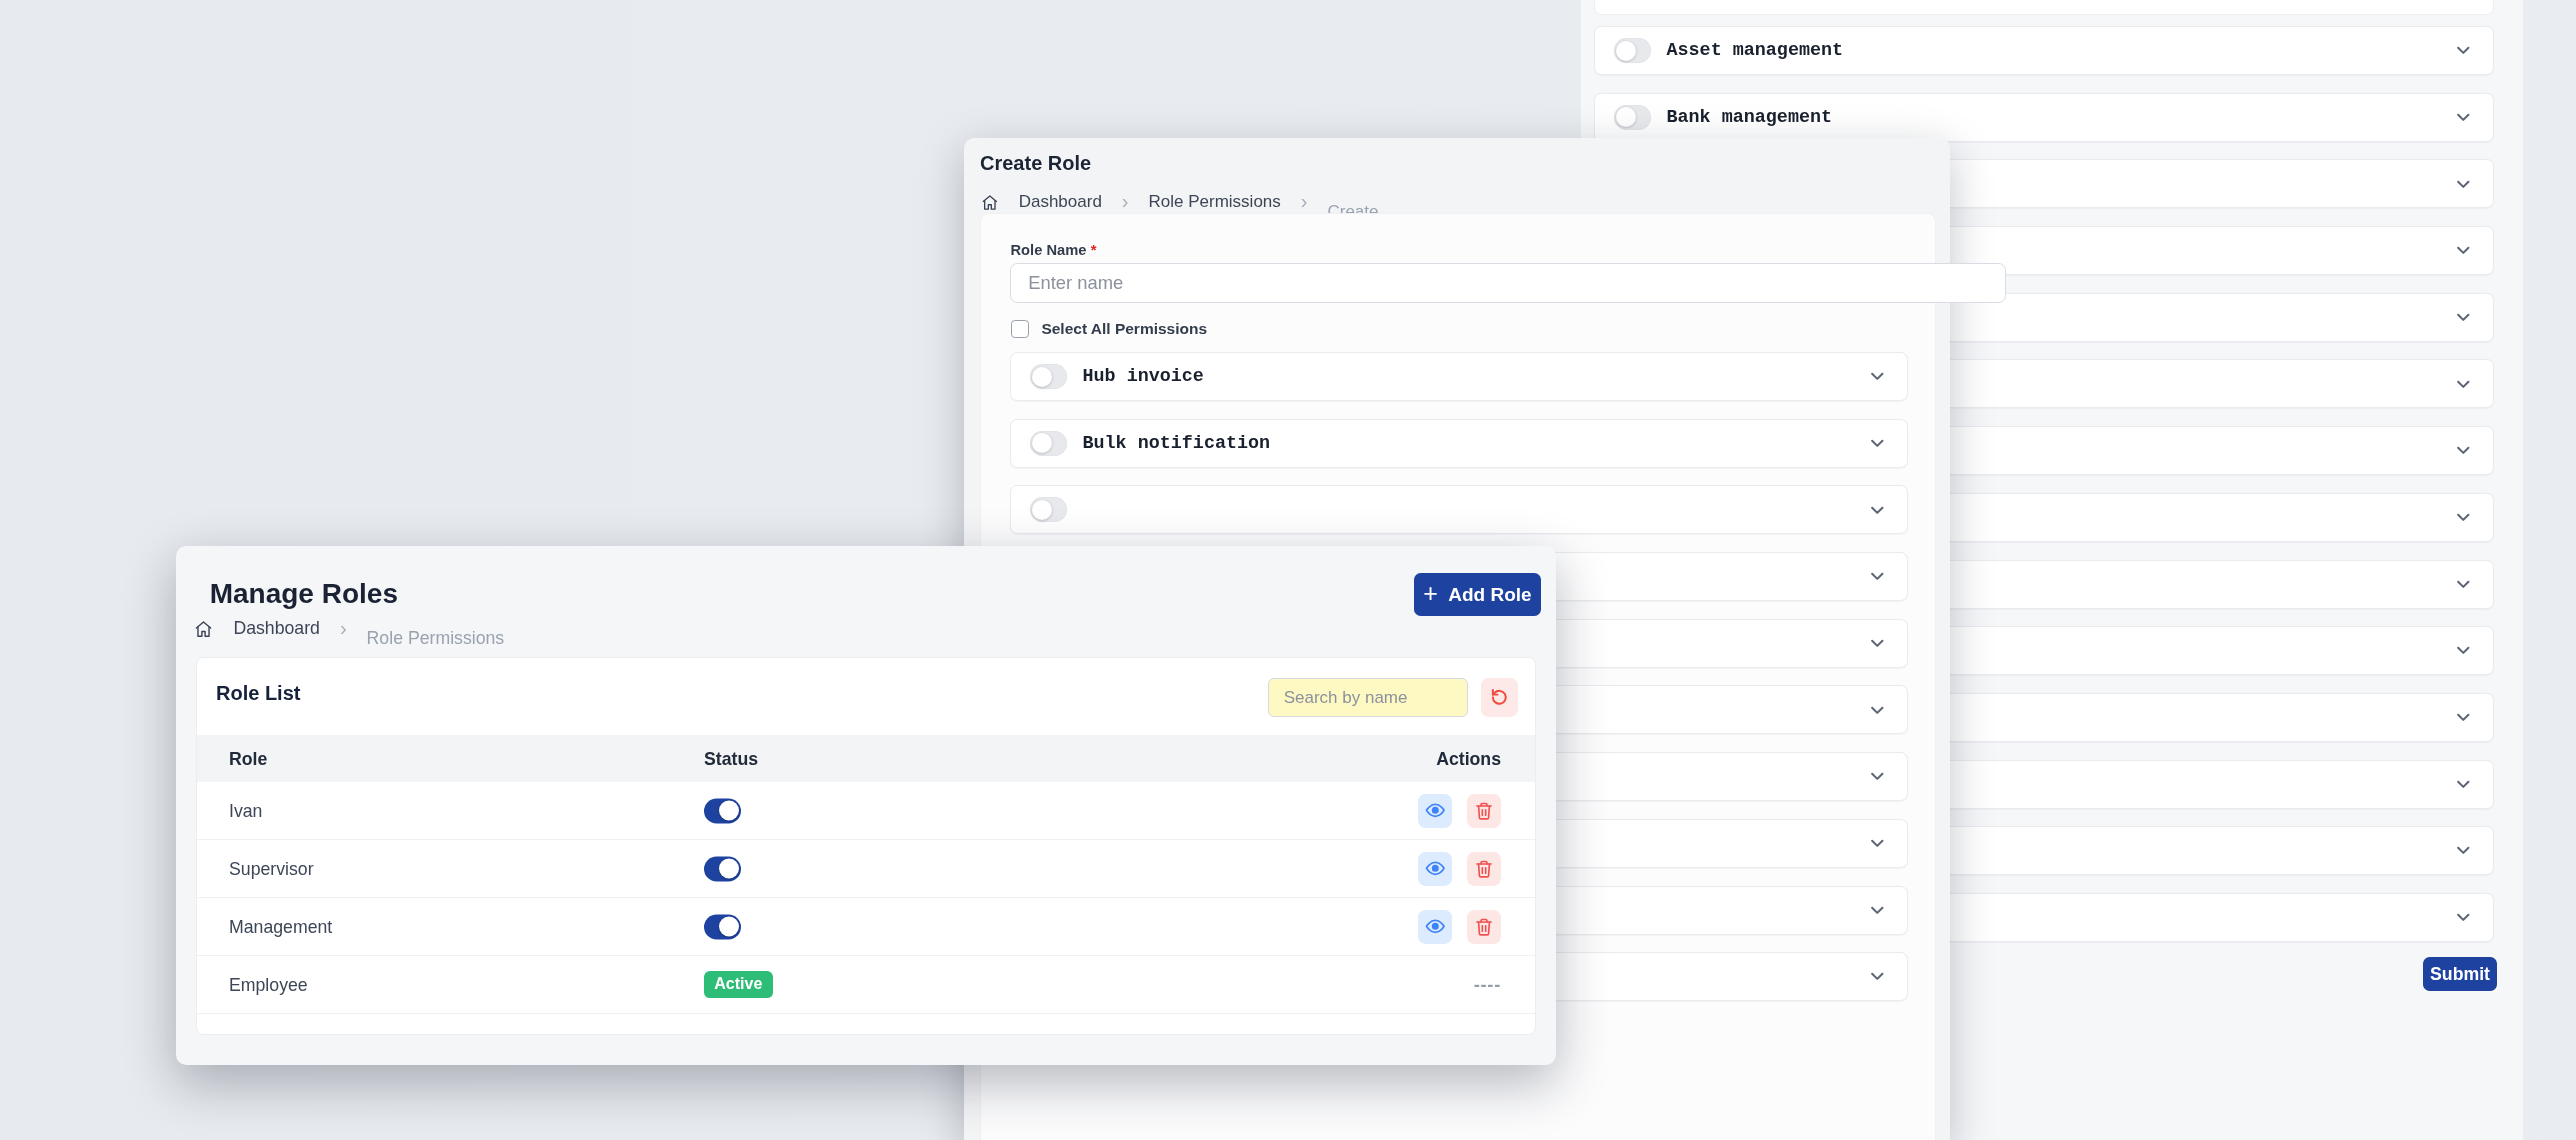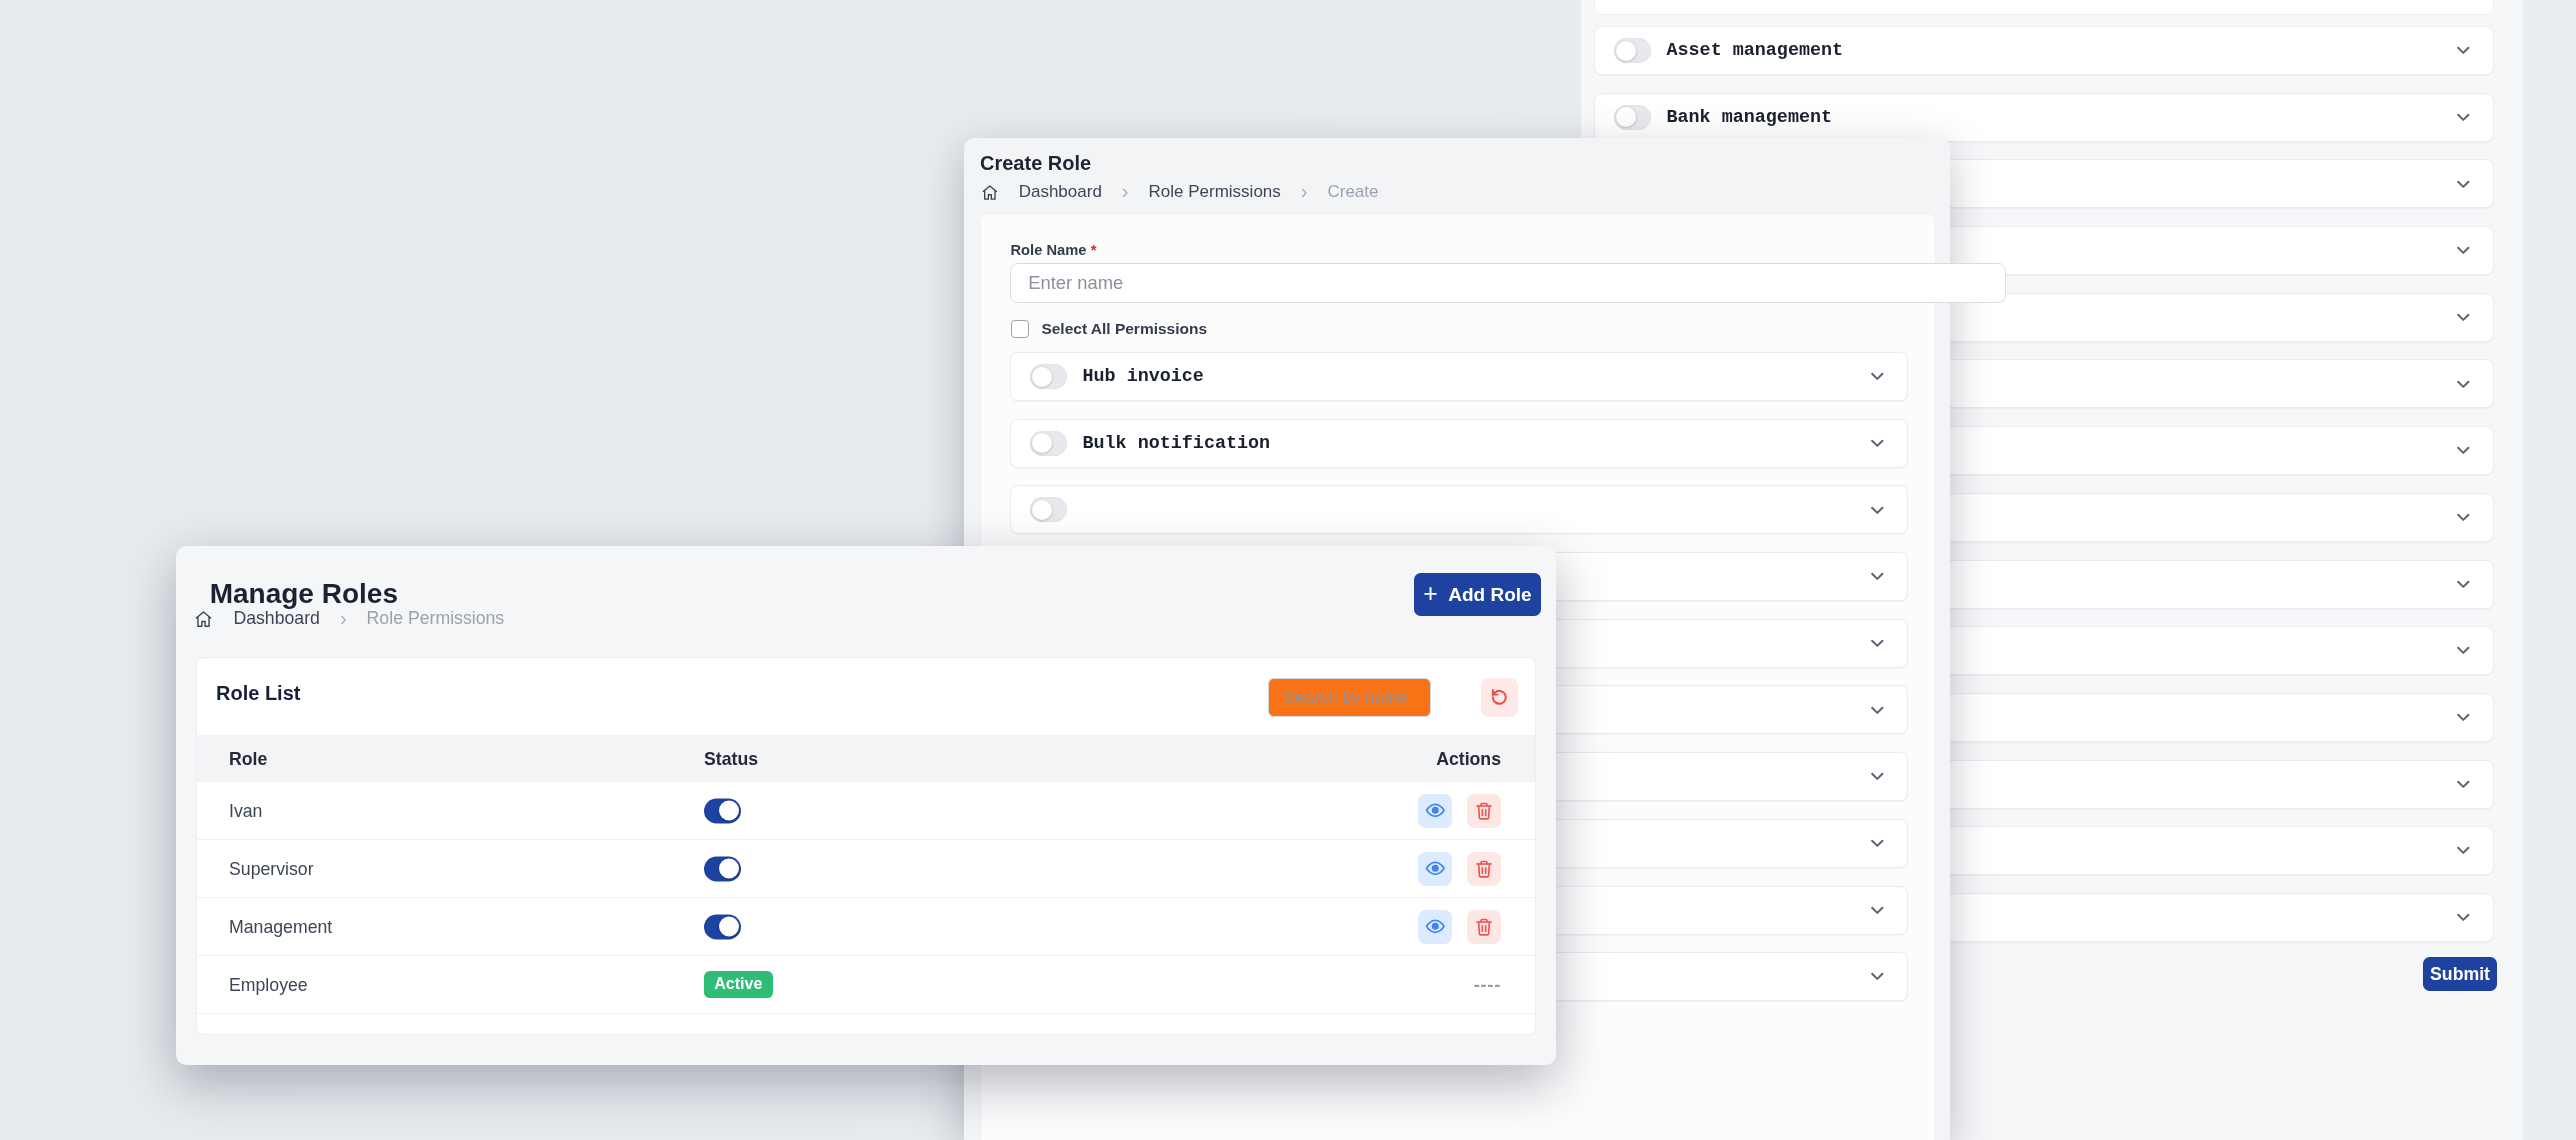--- a/index.html
+++ b/index.html
@@ -13,21 +13,21 @@
   .btn-primary{background:#1e429f;color:#fff;border:none;border-radius:6.6px;font-weight:700;font-family:inherit;cursor:pointer;}
   .toggle{position:relative;display:inline-block;width:37px;height:25px;border-radius:12.5px;flex:0 0 auto;}
   .toggle .knob{position:absolute;top:50%;transform:translateY(-50%);width:20px;height:20px;border-radius:50%;background:#fff;box-shadow:0 0.7px 2.2px rgba(0,0,0,.28);}
   .toggle.on{background:#1e429f;}
   .toggle.on .knob{right:2.2px;}
   .toggle.off{background:#e7e9ed;box-shadow:inset 0 0 0 0.7px #e0e3e8;}
   .toggle.off .knob{left:2.2px;box-shadow:0 0.7px 2.9px rgba(0,0,0,.22);}
   .chev{flex:0 0 auto;margin-left:auto;}
   .crumbs{display:flex;align-items:center;gap:20px;color:#3d4656;}
   .crumb-sep{color:#a6aeb9;font-size:20px;line-height:1;transform:translateY(-1.5px);}
-  .crumb-muted{color:#99a2ae;}
+  .crumb-muted{color:#99a2ae;margin-top:20px;}
   .home-ic{transform:translateY(0.7px);}
   
   .bg-panel{position:absolute;left:1581px;top:0;width:942px;height:1141px;background:#f6f7f9;z-index:1;}
   .bg-panel .partial-row{position:absolute;left:12.5px;top:-34px;width:900px;height:49px;background:#fff;border:0.7px solid #eceef1;border-radius:7.4px;box-sizing:border-box;}
   #bg-rows{position:absolute;left:12.5px;top:26px;width:900px;}
   .perm-row{height:49px;margin-bottom:17.7px;background:#fff;border:0.7px solid #e9ebef;border-radius:7.4px;box-sizing:border-box;
     display:flex;align-items:center;padding:0 19px;box-shadow:0 0.7px 1.5px rgba(16,24,40,.04);font-family:Liberation Mono, monospace;}
   .perm-label{margin-left:16px;font-size:18.4px;font-weight:700;color:#1a212e;white-space:nowrap;}
   .submit-btn{position:absolute;left:842px;top:957px;width:74px;height:34px;font-size:17.7px;}
   
@@ -50,21 +50,21 @@
   .mr-card{position:absolute;left:176px;top:546px;width:1380px;height:519px;background:#f5f6f8;border-radius:10.3px;
     box-shadow:0 17.7px 52px rgba(15,23,42,.30);z-index:3;}
   .mr-title{position:absolute;left:17.7px;top:16px;margin:16px;font-size:28px;font-weight:700;color:#1a2233;}
   .mr-crumbs{position:absolute;left:18.4px;top:62px;font-size:17.7px;}
   .add-btn{position:absolute;left:1238px;top:27px;width:127px;height:43px;font-size:19px;
     display:flex;align-items:center;justify-content:center;gap:10.3px;}
   .plus-ic{font-size:25px;font-weight:400;line-height:1;transform:translateY(-1.5px);}
   .list-card{position:absolute;left:20px;top:111px;width:1340px;height:378px;background:#fff;
     border:0.7px solid #ebedf0;border-radius:7.4px;box-sizing:border-box;}
   .list-title{position:absolute;left:19px;top:23.6px;margin:0;font-size:20px;font-weight:700;color:#16213b;}
-  .search-input{position:absolute;left:1071px;top:20px;width:163px;height:39px;box-sizing:border-box;background:#f97316;
+  .search-input{position:absolute;left:1071px;top:20px;width:200px;height:39px;box-sizing:border-box;background:#fef9c3;
     border:0.7px solid #d5d9de;border-radius:5.9px;padding:0 14.7px;font-size:17px;color:#333;font-family:inherit;outline:none;}
   .search-input::placeholder{color:#8b929d;}
   .refresh-btn{position:absolute;left:1284px;top:20px;width:37px;height:39px;background:#fdeae8;border:none;border-radius:7.4px;
     display:flex;align-items:center;justify-content:center;cursor:pointer;}
   .t-head{position:absolute;left:0;top:77px;width:100%;height:47px;background:#f3f4f6;}
   .t-head span{position:absolute;top:50%;transform:translateY(-50%);font-size:17.7px;font-weight:700;color:#222b3a;}
   .h-role{left:32px;} .h-status{left:507px;} .h-actions{right:34px;}
   #tbl-rows{position:absolute;left:0;top:124px;width:100%;}
   .t-row{position:relative;height:57px;border-bottom:0.7px solid #eef0f3;}
   .c-role{position:absolute;left:32px;top:50%;transform:translateY(-50%);font-size:17.7px;color:#3c4656;}

